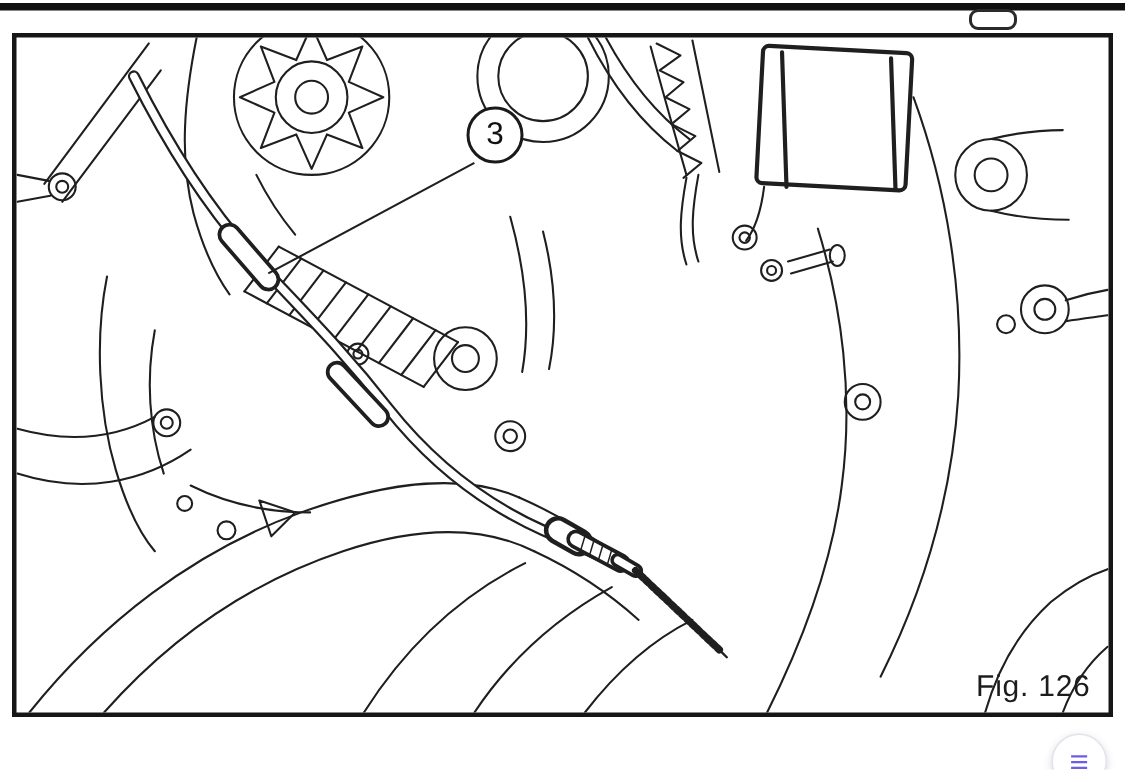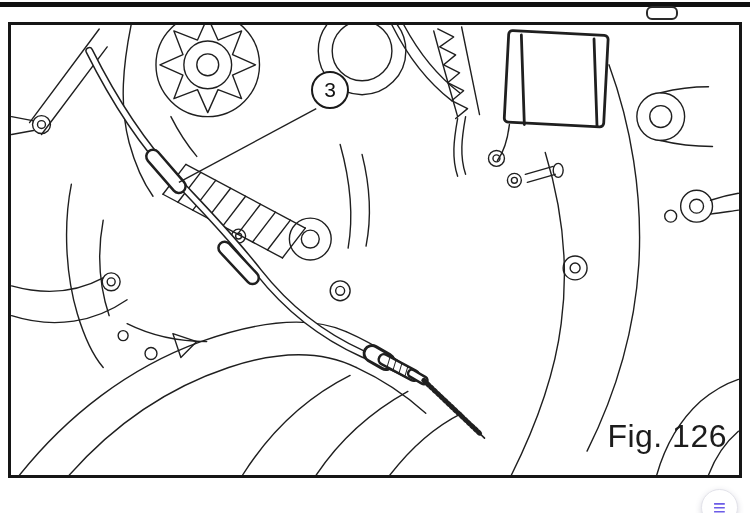--- a/index.html
+++ b/index.html
@@ -21,22 +21,22 @@
     border:3px solid #161616; background:#fff; box-sizing:border-box;
   }
   .figure-frame svg { position:absolute; left:0; top:0; width:728px; height:450px; }
   .callout {
     position:absolute; left:300px; top:46px; width:38px; height:38px;
     border:2.4px solid #1a1a1a; border-radius:50%; background:#fff;
     display:flex; align-items:center; justify-content:center;
     font-size:21px; color:#111; box-sizing:border-box; z-index:3;
   }
   .caption {
-    position:absolute; right:12px; bottom:20px;
-    font-size:32px; color:#1c1c1c; letter-spacing:0.5px; z-index:3;
+    position:absolute; right:12px; bottom:5px;
+    font-size:20px; color:#1c1c1c; letter-spacing:0.5px; z-index:3;
   }
   .fab {
     position:absolute; left:701px; top:489px; width:37px; height:37px;
     border-radius:50%; background:#fff; border:1px solid #e3e3ea;
     box-shadow:0 2px 6px rgba(60,60,100,0.20);
     display:flex; align-items:center; justify-content:center;
     font-size:22px; font-weight:bold; color:#6c5ce7; cursor:pointer;
     box-sizing:border-box; z-index:5;
   }
 </style>

